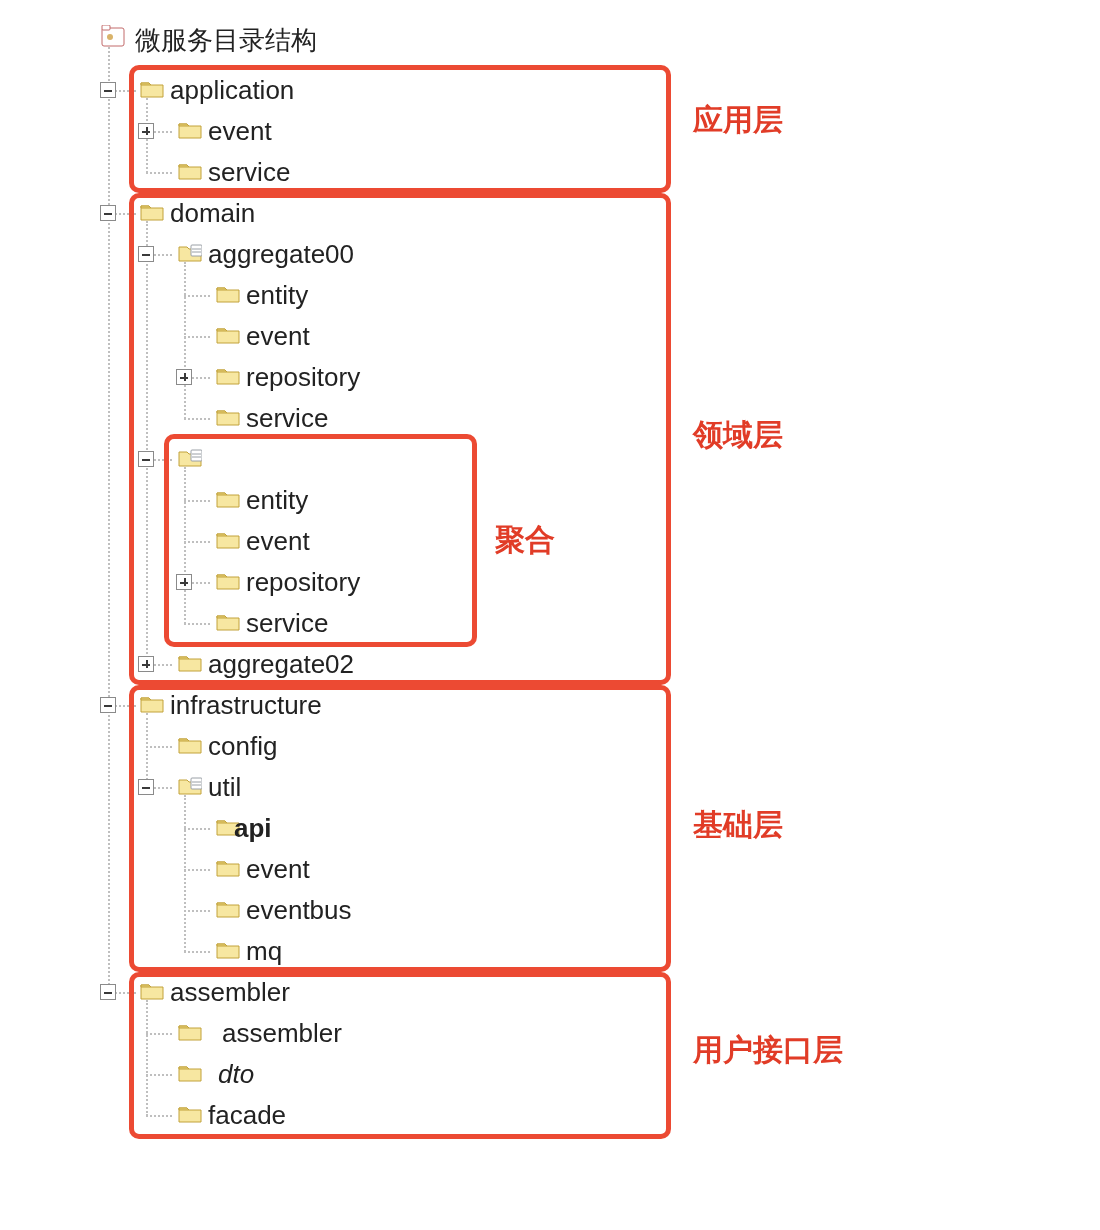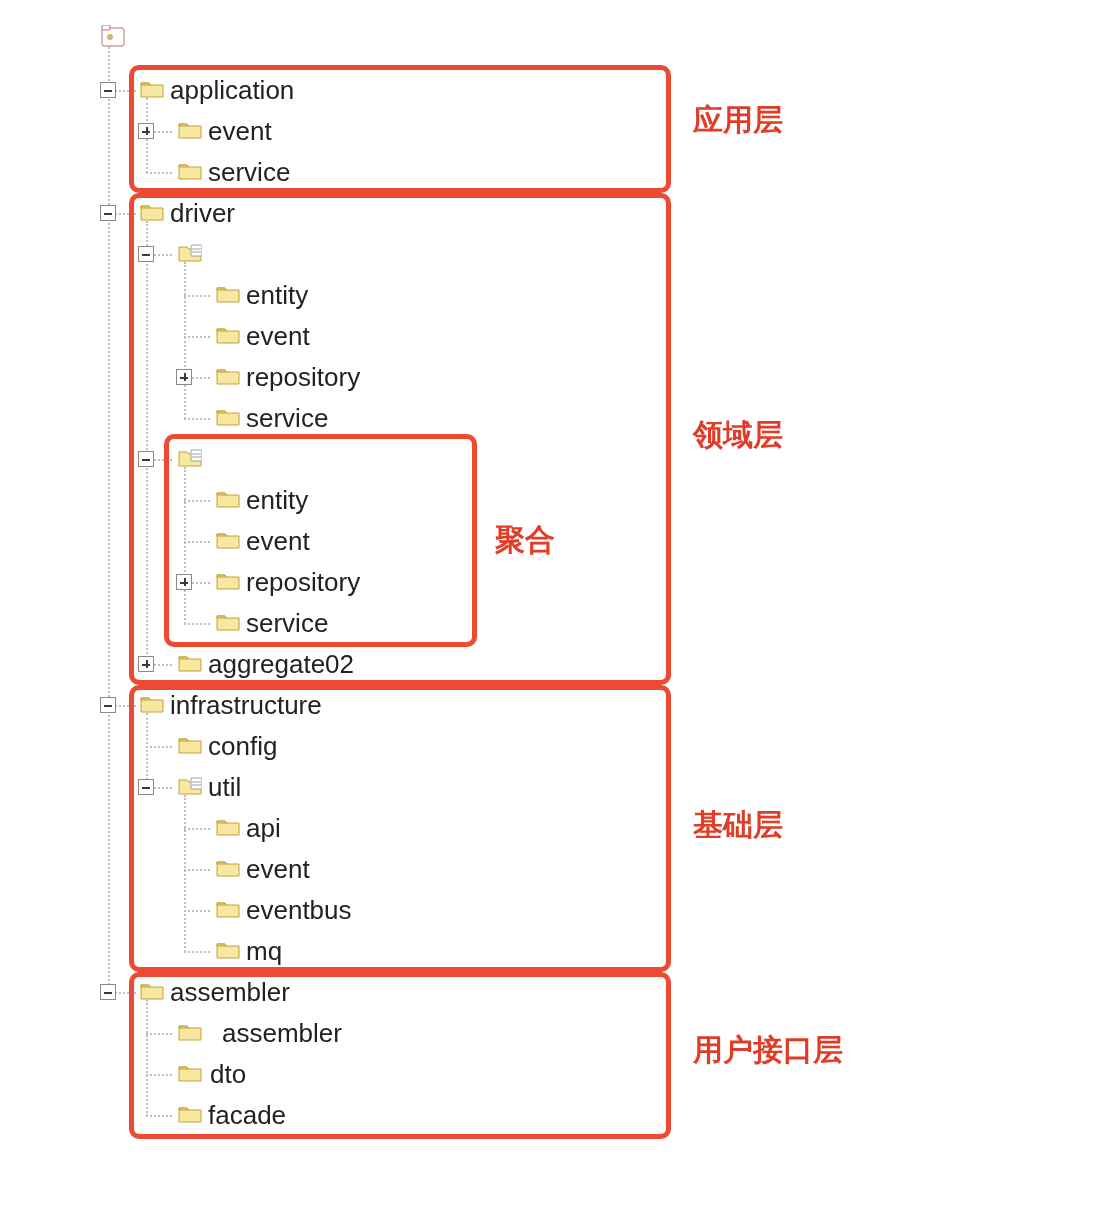--- a/index.html
+++ b/index.html
@@ -123,20 +123,21 @@
 
 <div class="stage">
 
   <div class="vline" style="left:98px; top:30px; height:952px;"></div>
 
   <div class="rooticon" style="left:90px; top:15px;">
     <svg width="28" height="24">
         <use href="#rootpkg"></use>
       </svg>
   </div>
+  <div class="lbl" style="left:125px; top:10px;">微服务目录结构</div>
 
   <div class="hline" style="left:98px; top:80px; width:28px;"></div>
   <div class="exp minus" style="left:90px; top:72px;"></div>
   <div class="pkg" style="left:130px; top:70px;">
       <svg width="24" height="18">
         <use href="#folder"></use>
       </svg>
     </div>
   <div class="lbl" style="left:160px; top:60px;">application</div>
 
@@ -159,31 +160,32 @@
     </div>
   <div class="lbl" style="left:198px; top:142px;">service</div>
 
   <div class="hline" style="left:98px; top:203px; width:28px;"></div>
   <div class="exp minus" style="left:90px; top:195px;"></div>
   <div class="pkg" style="left:130px; top:193px;">
       <svg width="24" height="18">
         <use href="#folder"></use>
       </svg>
     </div>
-  <div class="lbl" style="left:160px; top:183px;">driver</div>
+  <div class="lbl" style="left:160px; top:183px;">domain</div>
 
   <div class="vline" style="left:136px; top:211px; height:444px;"></div>
 
   <div class="hline" style="left:136px; top:244px; width:26px;"></div>
   <div class="exp minus" style="left:128px; top:236px;"></div>
   <div class="pkg" style="left:168px; top:234px;">
       <svg width="24" height="18">
         <use href="#pfolder"></use>
       </svg>
     </div>
+  <div class="lbl" style="left:198px; top:224px;">aggregate00</div>
 
   <div class="vline" style="left:174px; top:252px; height:157px;"></div>
 
   <div class="hline" style="left:174px; top:285px; width:26px;"></div>
   <div class="pkg" style="left:206px; top:275px;">
       <svg width="24" height="18">
         <use href="#folder"></use>
       </svg>
     </div>
   <div class="lbl" style="left:236px; top:265px;">entity</div>
@@ -294,21 +296,21 @@
   <div class="lbl" style="left:198px; top:757px;">util</div>
 
   <div class="vline" style="left:174px; top:785px; height:157px;"></div>
 
   <div class="hline" style="left:174px; top:818px; width:26px;"></div>
   <div class="pkg" style="left:206px; top:808px;">
       <svg width="24" height="18">
         <use href="#folder"></use>
       </svg>
     </div>
-  <div class="lbl" style="left:236px; top:798px;">api</div>
+  <div class="lbl" style="left:224px; top:798px;font-weight:bold;">api</div>
 
   <div class="hline" style="left:174px; top:859px; width:26px;"></div>
   <div class="pkg" style="left:206px; top:849px;">
       <svg width="24" height="18">
         <use href="#folder"></use>
       </svg>
     </div>
   <div class="lbl" style="left:236px; top:839px;">event</div>
 
   <div class="hline" style="left:174px; top:900px; width:26px;"></div>
@@ -345,21 +347,21 @@
       </svg>
     </div>
   <div class="lbl" style="left:212px; top:1003px;">assembler</div>
 
   <div class="hline" style="left:136px; top:1064px; width:26px;"></div>
   <div class="pkg" style="left:168px; top:1054px;">
       <svg width="24" height="18">
         <use href="#folder"></use>
       </svg>
     </div>
-  <div class="lbl" style="left:200px; top:1044px;">dto</div>
+  <div class="lbl" style="left:208px; top:1044px;font-style:italic;">dto</div>
 
   <div class="hline" style="left:136px; top:1105px; width:26px;"></div>
   <div class="pkg" style="left:168px; top:1095px;">
       <svg width="24" height="18">
         <use href="#folder"></use>
       </svg>
     </div>
   <div class="lbl" style="left:198px; top:1085px;">facade</div>
 
   <div class="box" style="left:119px; top:55px; width:542px; height:128px;"></div>

